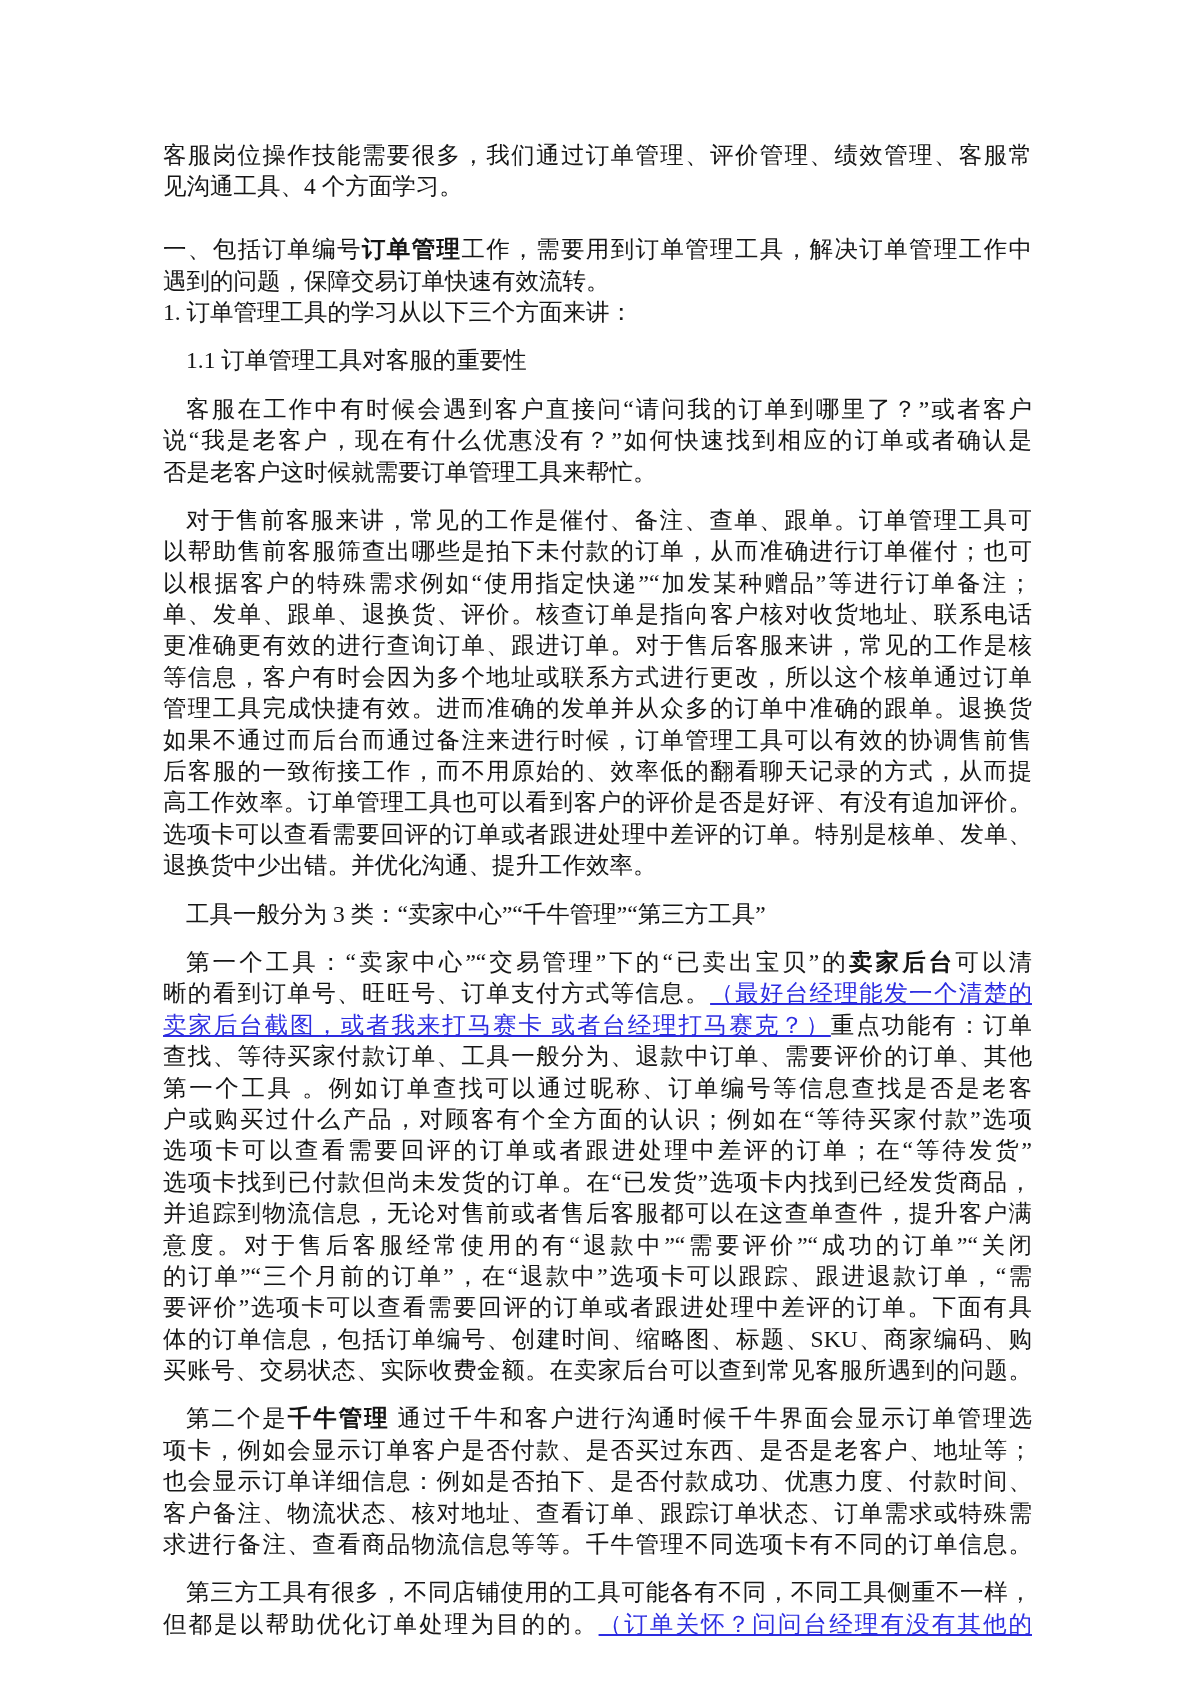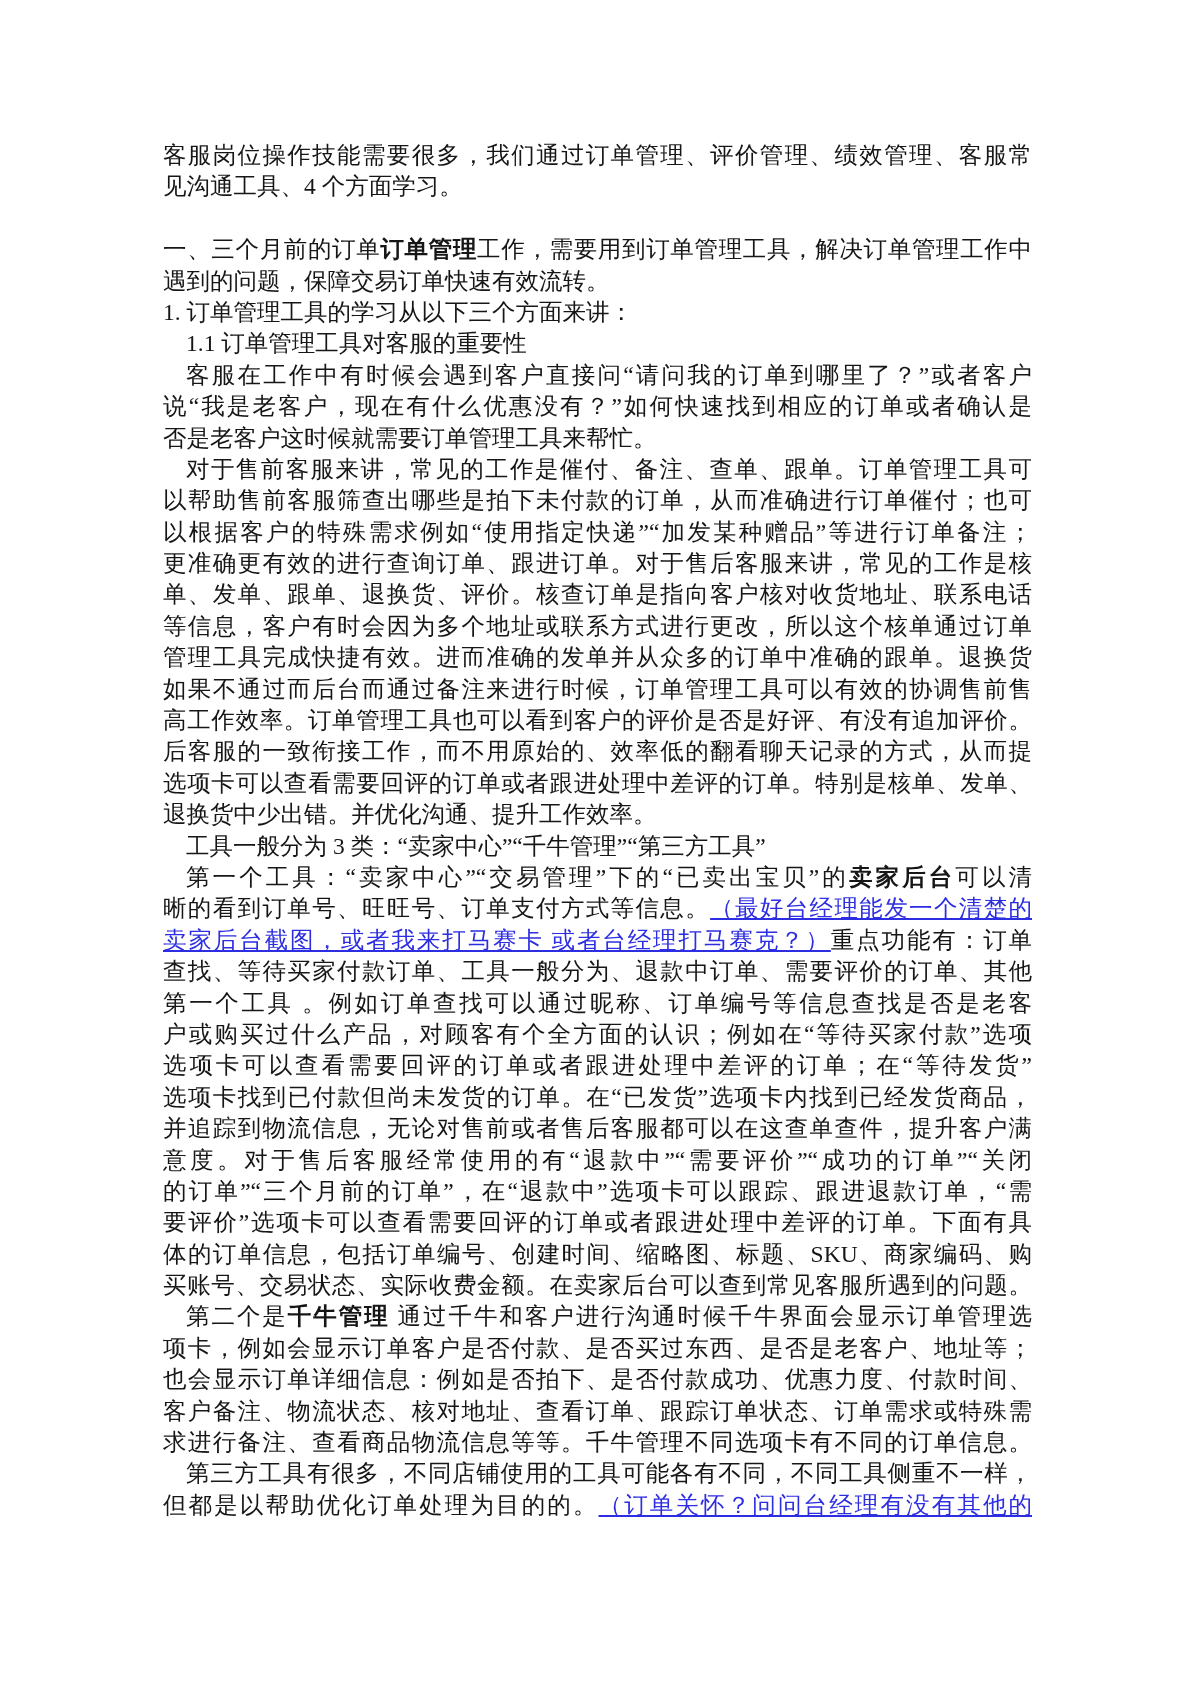--- a/index.html
+++ b/index.html
@@ -19,50 +19,50 @@
     font-size: 23.5px;
     color: var(--ink, #161616);
   }
   .line {
     height: 31.4px;
     line-height: 31.4px;
     text-align: justify;
     overflow: hidden;
   }
   .line.fill { text-align-last: justify; }
-  .line.indent { text-indent: 23px; }
+  .line.indent { text-indent: 23px; margin-top: 17px; }
   .line.blank { }
   .run.bold { font-weight: 700; }
   .run.annotation { color: var(--blue, #2d2de1); text-decoration: underline; }
 </style>
 </head>
 <body>
 
 <div class="page">
   <div class="doc">
       <div class="line fill"><span class="run">客服岗位操作技能需要很多，我们通过订单管理、评价管理、绩效管理、客服常</span></div>
       <div class="line"><span class="run">见沟通工具、4 个方面学习。</span></div>
       <div class="line blank"></div>
-      <div class="line fill"><span class="run">一、三个月前的订单</span><span class="run bold">订单管理</span><span class="run">工作，需要用到订单管理工具，解决订单管理工作中</span></div>
+      <div class="line fill"><span class="run">一、包括订单编号</span><span class="run bold">订单管理</span><span class="run">工作，需要用到订单管理工具，解决订单管理工作中</span></div>
       <div class="line"><span class="run">遇到的问题，保障交易订单快速有效流转。</span></div>
       <div class="line"><span class="run">1. 订单管理工具的学习从以下三个方面来讲：</span></div>
       <div class="line indent"><span class="run">1.1 订单管理工具对客服的重要性</span></div>
       <div class="line fill indent"><span class="run">客服在工作中有时候会遇到客户直接问“请问我的订单到哪里了？”或者客户</span></div>
       <div class="line fill"><span class="run">说“我是老客户，现在有什么优惠没有？”如何快速找到相应的订单或者确认是</span></div>
       <div class="line"><span class="run">否是老客户这时候就需要订单管理工具来帮忙。</span></div>
       <div class="line fill indent"><span class="run">对于售前客服来讲，常见的工作是催付、备注、查单、跟单。订单管理工具可</span></div>
       <div class="line fill"><span class="run">以帮助售前客服筛查出哪些是拍下未付款的订单，从而准确进行订单催付；也可</span></div>
       <div class="line fill"><span class="run">以根据客户的特殊需求例如“使用指定快递”“加发某种赠品”等进行订单备注；</span></div>
+      <div class="line fill"><span class="run">单、发单、跟单、退换货、评价。核查订单是指向客户核对收货地址、联系电话</span></div>
       <div class="line fill"><span class="run">更准确更有效的进行查询订单、跟进订单。对于售后客服来讲，常见的工作是核</span></div>
-      <div class="line fill"><span class="run">单、发单、跟单、退换货、评价。核查订单是指向客户核对收货地址、联系电话</span></div>
       <div class="line fill"><span class="run">等信息，客户有时会因为多个地址或联系方式进行更改，所以这个核单通过订单</span></div>
       <div class="line fill"><span class="run">管理工具完成快捷有效。进而准确的发单并从众多的订单中准确的跟单。退换货</span></div>
       <div class="line fill"><span class="run">如果不通过而后台而通过备注来进行时候，订单管理工具可以有效的协调售前售</span></div>
+      <div class="line fill"><span class="run">后客服的一致衔接工作，而不用原始的、效率低的翻看聊天记录的方式，从而提</span></div>
       <div class="line fill"><span class="run">高工作效率。订单管理工具也可以看到客户的评价是否是好评、有没有追加评价。</span></div>
-      <div class="line fill"><span class="run">后客服的一致衔接工作，而不用原始的、效率低的翻看聊天记录的方式，从而提</span></div>
       <div class="line fill"><span class="run">选项卡可以查看需要回评的订单或者跟进处理中差评的订单。特别是核单、发单、</span></div>
       <div class="line"><span class="run">退换货中少出错。并优化沟通、提升工作效率。</span></div>
       <div class="line indent"><span class="run">工具一般分为 3 类：“卖家中心”“千牛管理”“第三方工具”</span></div>
       <div class="line fill indent"><span class="run">第一个工具：“卖家中心”“交易管理”下的“已卖出宝贝”的</span><span class="run bold">卖家后台</span><span class="run">可以清</span></div>
       <div class="line fill"><span class="run">晰的看到订单号、旺旺号、订单支付方式等信息。</span><span class="run annotation">（最好台经理能发一个清楚的</span></div>
       <div class="line fill"><span class="run annotation">卖家后台截图，或者我来打马赛卡 或者台经理打马赛克？）</span><span class="run">重点功能有：订单</span></div>
       <div class="line fill"><span class="run">查找、等待买家付款订单、工具一般分为、退款中订单、需要评价的订单、其他</span></div>
       <div class="line fill"><span class="run">第一个工具 。例如订单查找可以通过昵称、订单编号等信息查找是否是老客</span></div>
       <div class="line fill"><span class="run">户或购买过什么产品，对顾客有个全方面的认识；例如在“等待买家付款”选项</span></div>
       <div class="line fill"><span class="run">选项卡可以查看需要回评的订单或者跟进处理中差评的订单；在“等待发货”</span></div>

